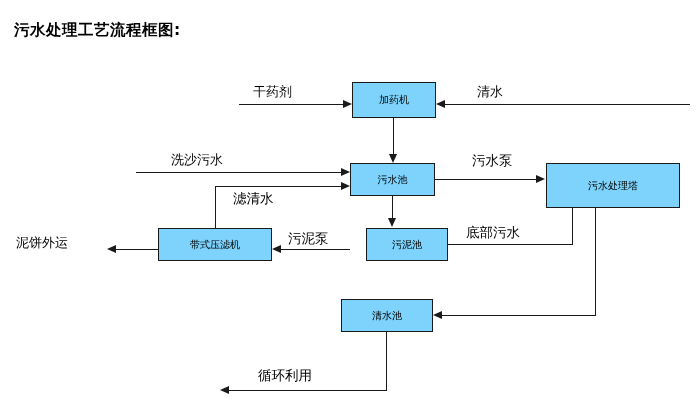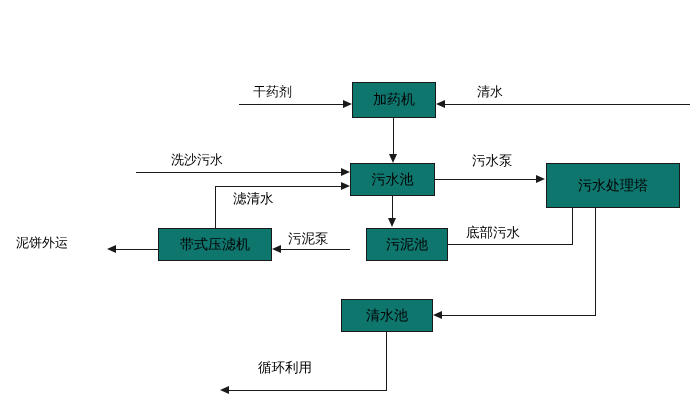--- a/index.html
+++ b/index.html
@@ -22,25 +22,25 @@
     font-size: 15.5px;
     font-weight: bold;
     color: #000000;
     letter-spacing: 0.5px;
     white-space: nowrap;
   }
   .node {
     position: absolute;
     box-sizing: border-box;
     border: 1.3px solid #1a1a1a;
-    background: #0f766e;
+    background: #7dd3fc;
     display: flex;
     align-items: center;
     justify-content: center;
-    font-size: 14px;
+    font-size: 10px;
     color: #000000;
     white-space: nowrap;
     z-index: 3;
   }
   .edge-label {
     position: absolute;
     font-size: 13.5px;
     color: #000000;
     white-space: nowrap;
     z-index: 4;
@@ -86,20 +86,21 @@
     border-left: 4.5px solid transparent;
     border-right: 4.5px solid transparent;
     border-top: 9px solid #1a1a1a;
   }
 </style>
 </head>
 <body>
 
 <div id="page">
 
+  <div id="title">污水处理工艺流程框图:</div>
 
   <div class="term-label" style="left:253px; top:83px;">干药剂</div>
   <div class="h-line" style="left:239px; top:104px; width:105px;"></div>
   <div class="arrow arrow-right" style="left:343px; top:99.5px;"></div>
 
   <div class="node" style="left:352px; top:82px; width:84px; height:36px;">加药机</div>
 
   <div class="term-label" style="left:477px; top:83px;">清水</div>
   <div class="h-line" style="left:445px; top:104px; width:245px;"></div>
   <div class="arrow arrow-left" style="left:436px; top:99.5px;"></div>
@@ -146,15 +147,15 @@
 
   <div class="v-line" style="left:595px; top:196px; height:119px;"></div>
   <div class="h-line" style="left:442px; top:315px; width:154px;"></div>
   <div class="arrow arrow-left" style="left:433px; top:310.5px;"></div>
 
   <div class="node" style="left:341px; top:299px; width:92px; height:33px;">清水池</div>
 
   <div class="v-line" style="left:386px; top:332px; height:58px;"></div>
   <div class="h-line" style="left:229px; top:390px; width:158px;"></div>
   <div class="arrow arrow-left" style="left:220px; top:385.5px;"></div>
-  <div class="edge-label" style="left:258px; top:359px;">循环利用</div>
+  <div class="edge-label" style="left:258px; top:367px;">循环利用</div>
 
 </div>
 
 </body></html>

